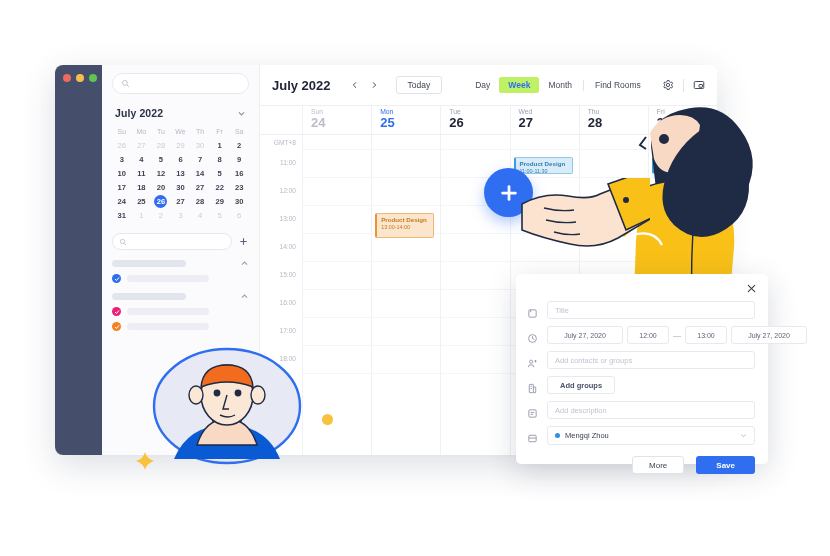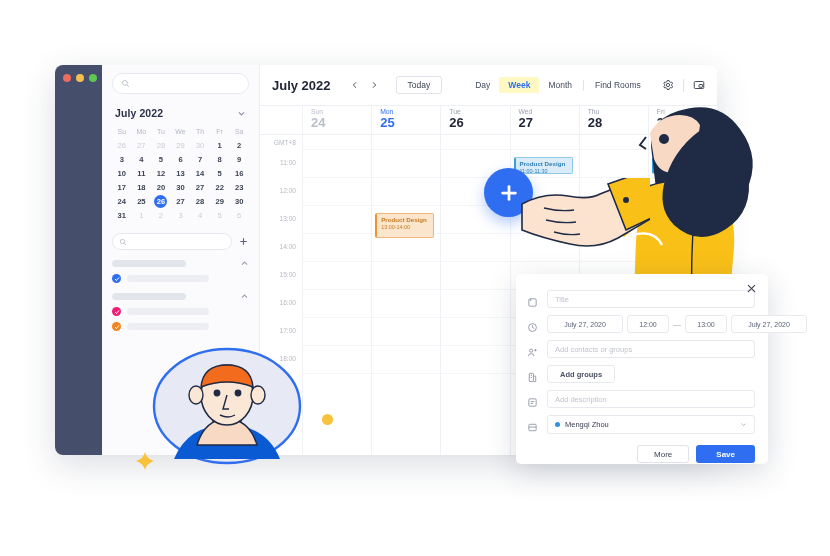--- a/index.html
+++ b/index.html
@@ -85,21 +85,21 @@
   .tb-title { font-size:13px; font-weight:700; color:#1f2536; }
   .navbtns { display:flex; gap:3px; margin-left:6px; }
   .navbtn { width:16px; height:16px; display:flex; align-items:center; justify-content:center; color:#4a5164; cursor:pointer; }
   .navbtn svg { width:8px; height:8px; }
   .today-btn {
     height:18px; border:1px solid #e0e3ea; border-radius:3px; background:#fff;
     font-size:8.5px; color:#3b4253; padding:0 11px; display:flex; align-items:center; margin-left:4px;
   }
   .seg { display:flex; align-items:center; margin-left:14px; }
   .seg-item { font-size:8.5px; color:#434a5d; padding:3px 9px; border-radius:2px; }
-  .seg-item.active { background:#fef9c3; color:#2f6ef0; font-weight:700; }
+  .seg-item.active { background:#bef264; color:#2f6ef0; font-weight:700; }
   .seg-div { width:1px; height:11px; background:#e2e4ea; margin:0 2px; }
   .tb-icons { margin-left:auto; display:flex; align-items:center; gap:9px; }
   .tb-icons svg { width:12px; height:12px; color:#3b4253; }
   .vdiv { width:1px; height:13px; background:#e2e4ea; }
 
   .dayhead { height:29px; flex:0 0 29px; display:flex; border-bottom:1px solid #eeeff3; }
   .dh-gutter { width:42px; flex:0 0 42px; }
   .dh-cell { flex:1; border-left:1px solid #f0f1f5; padding-left:8px; padding-top:1px; }
   .dh-dow { font-size:6.8px; color:#9ba1b0; line-height:9px; }
   .dh-num { font-size:13px; font-weight:700; color:#22283a; line-height:14px; }
@@ -175,21 +175,21 @@
   .btn-room {
     height:18px; border:1px solid #e7e9ee; border-radius:3px; background:#fff;
     display:flex; align-items:center; padding:0 12px; font-size:7.5px; color:#4a5164; font-weight:700;
   }
   .org {
     flex:1; height:19px; border:1px solid #e7e9ee; border-radius:3px; background:#fff;
     display:flex; align-items:center; padding:0 7px; gap:5px; font-size:7.5px; color:#3b4253;
   }
   .org .cdot { width:5px; height:5px; border-radius:50%; background:#2f8fe0; }
   .org .caret { margin-left:auto; width:7px; height:7px; color:#a8aebb; }
-  .pop-actions { display:flex; justify-content:flex-end; gap:7px; margin-top:11px; }
+  .pop-actions { display:flex; justify-content:flex-end; gap:12px; margin-top:11px; }
   .btn {
     height:18px; border-radius:3px; font-size:8px; display:flex; align-items:center;
     justify-content:center; padding:0 16px;
   }
   .btn.more { border:1px solid #e0e3ea; background:#fff; color:#3b4253; }
   .btn.save { background:#2f6ef0; color:#fff; font-weight:700; padding:0 20px; }
 </style>
 </head>
 <body>
 
@@ -577,21 +577,21 @@
     <path d="M12 0 q2 9 12 12 q-10 3 -12 12 q-2 -9 -12 -12 q10 -3 12 -12 z" fill="#f9c23c"></path>
   </svg>
   <div class="ydot"></div>
 
   <div class="popup">
     <svg class="pop-close" viewBox="0 0 24 24" fill="none" stroke="#3b4253" stroke-width="2.4" stroke-linecap="round">
       <line x1="5" y1="5" x2="19" y2="19"></line>
         <line x1="19" y1="5" x2="5" y2="19"></line>
     </svg>
 
-    <div class="frow" style="margin-top:6px">
+    <div class="frow" style="margin-top:17px">
       <span class="ic">
         <svg viewBox="0 0 24 24" fill="none" stroke="#8d93a3" stroke-width="1.9">
             <rect x="4" y="4" width="16" height="16" rx="2.5"></rect>
             <line x1="8" y1="4" x2="8" y2="9"></line>
           </svg>
       </span>
       <div class="inp">Title</div>
     </div>
 
     <div class="frow">

